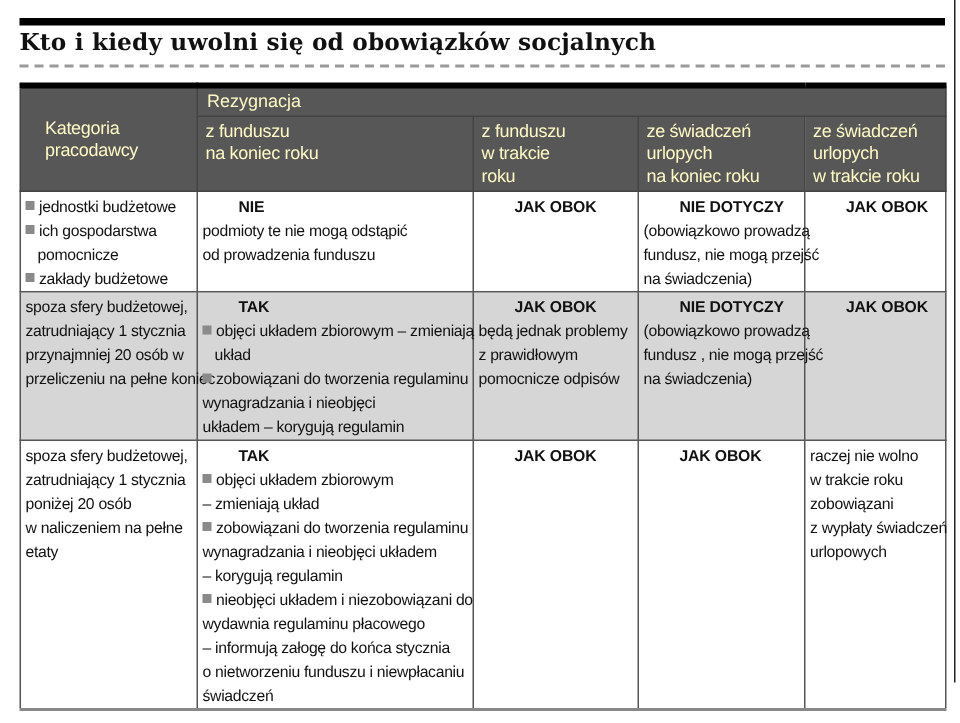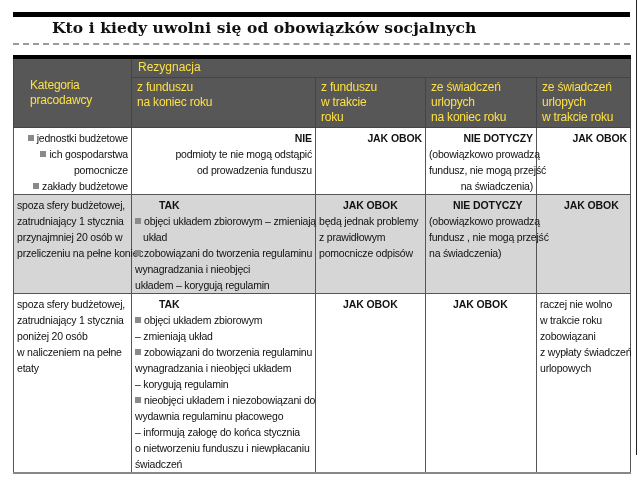--- a/index.html
+++ b/index.html
@@ -1,33 +1,33 @@
 <!DOCTYPE html>
 <html><head>
 <meta charset="utf-8">
 <style>
   html, body { margin:0; padding:0; background:#ffffff; }
   body { width:640px; height:482px; position:relative; overflow:hidden;
          font-family:"Liberation Sans", sans-serif; color:#111; }
   .topbar { position:absolute; left:13px; top:12px; width:617px; height:5px; background:#000; }
   .title { position:absolute; left:13px; top:18px; font-family:"DejaVu Serif", serif;
-           font-weight:bold; font-size:15.5px; letter-spacing:0.1px; color:#111; white-space:nowrap;margin-left:39px; }
+           font-weight:bold; font-size:15.5px; letter-spacing:0.1px; color:#111; white-space:nowrap; }
   .dashline { position:absolute; left:13px; top:43px; width:617px; height:0;
               border-top:2px dashed #9a9a9a; }
   .rightline { position:absolute; left:636px; top:0; width:1px; height:455px; background:#222; }
   .tbl { position:absolute; left:13px; top:55px; width:617px; border-collapse:collapse;
          table-layout:fixed; border-top:4px solid #000; }
   .tbl td, .tbl th { border:1px solid #444; vertical-align:top; padding:2px 3px 0 3px;
                      font-size:10.5px; line-height:16px; }
-  .tbl th { background:#575757; color:#fde047; font-weight:normal; text-align:left;
+  .tbl th { background:#575757; color:#fef9c3; font-weight:normal; text-align:left;
             font-size:12px; line-height:15px; }
   .tbl th.rez { padding:1px 6px; height:16px; }
   .tbl th.sub { padding:2px 5px 2px 5px; height:44px; }
   .tbl th.kat { vertical-align:middle; padding:0 16px; }
-  .tbl tr.row1 td { background:#ffffff; height:56px;text-align:right; }
+  .tbl tr.row1 td { background:#ffffff; height:56px; }
   .tbl tr.row2 td { background:#d6d6d6; height:89px; }
   .tbl tr.row3 td { background:#ffffff; height:169px; }
   .tbl td { border-color:#555; }
   .tbl { border-left:1px solid #555; border-right:1px solid #555; border-bottom:2px solid #888; }
   .line { display:block; white-space:nowrap; letter-spacing:-0.2px; }
   .bullet { display:inline-block; width:6px; height:6px; background:#8a8a8a; margin-right:3px;
             vertical-align:1px; }
   .ind { padding-left:8px; }
   .caps { font-weight:bold; letter-spacing:-0.1px;padding-left:24px; }
 </style>

